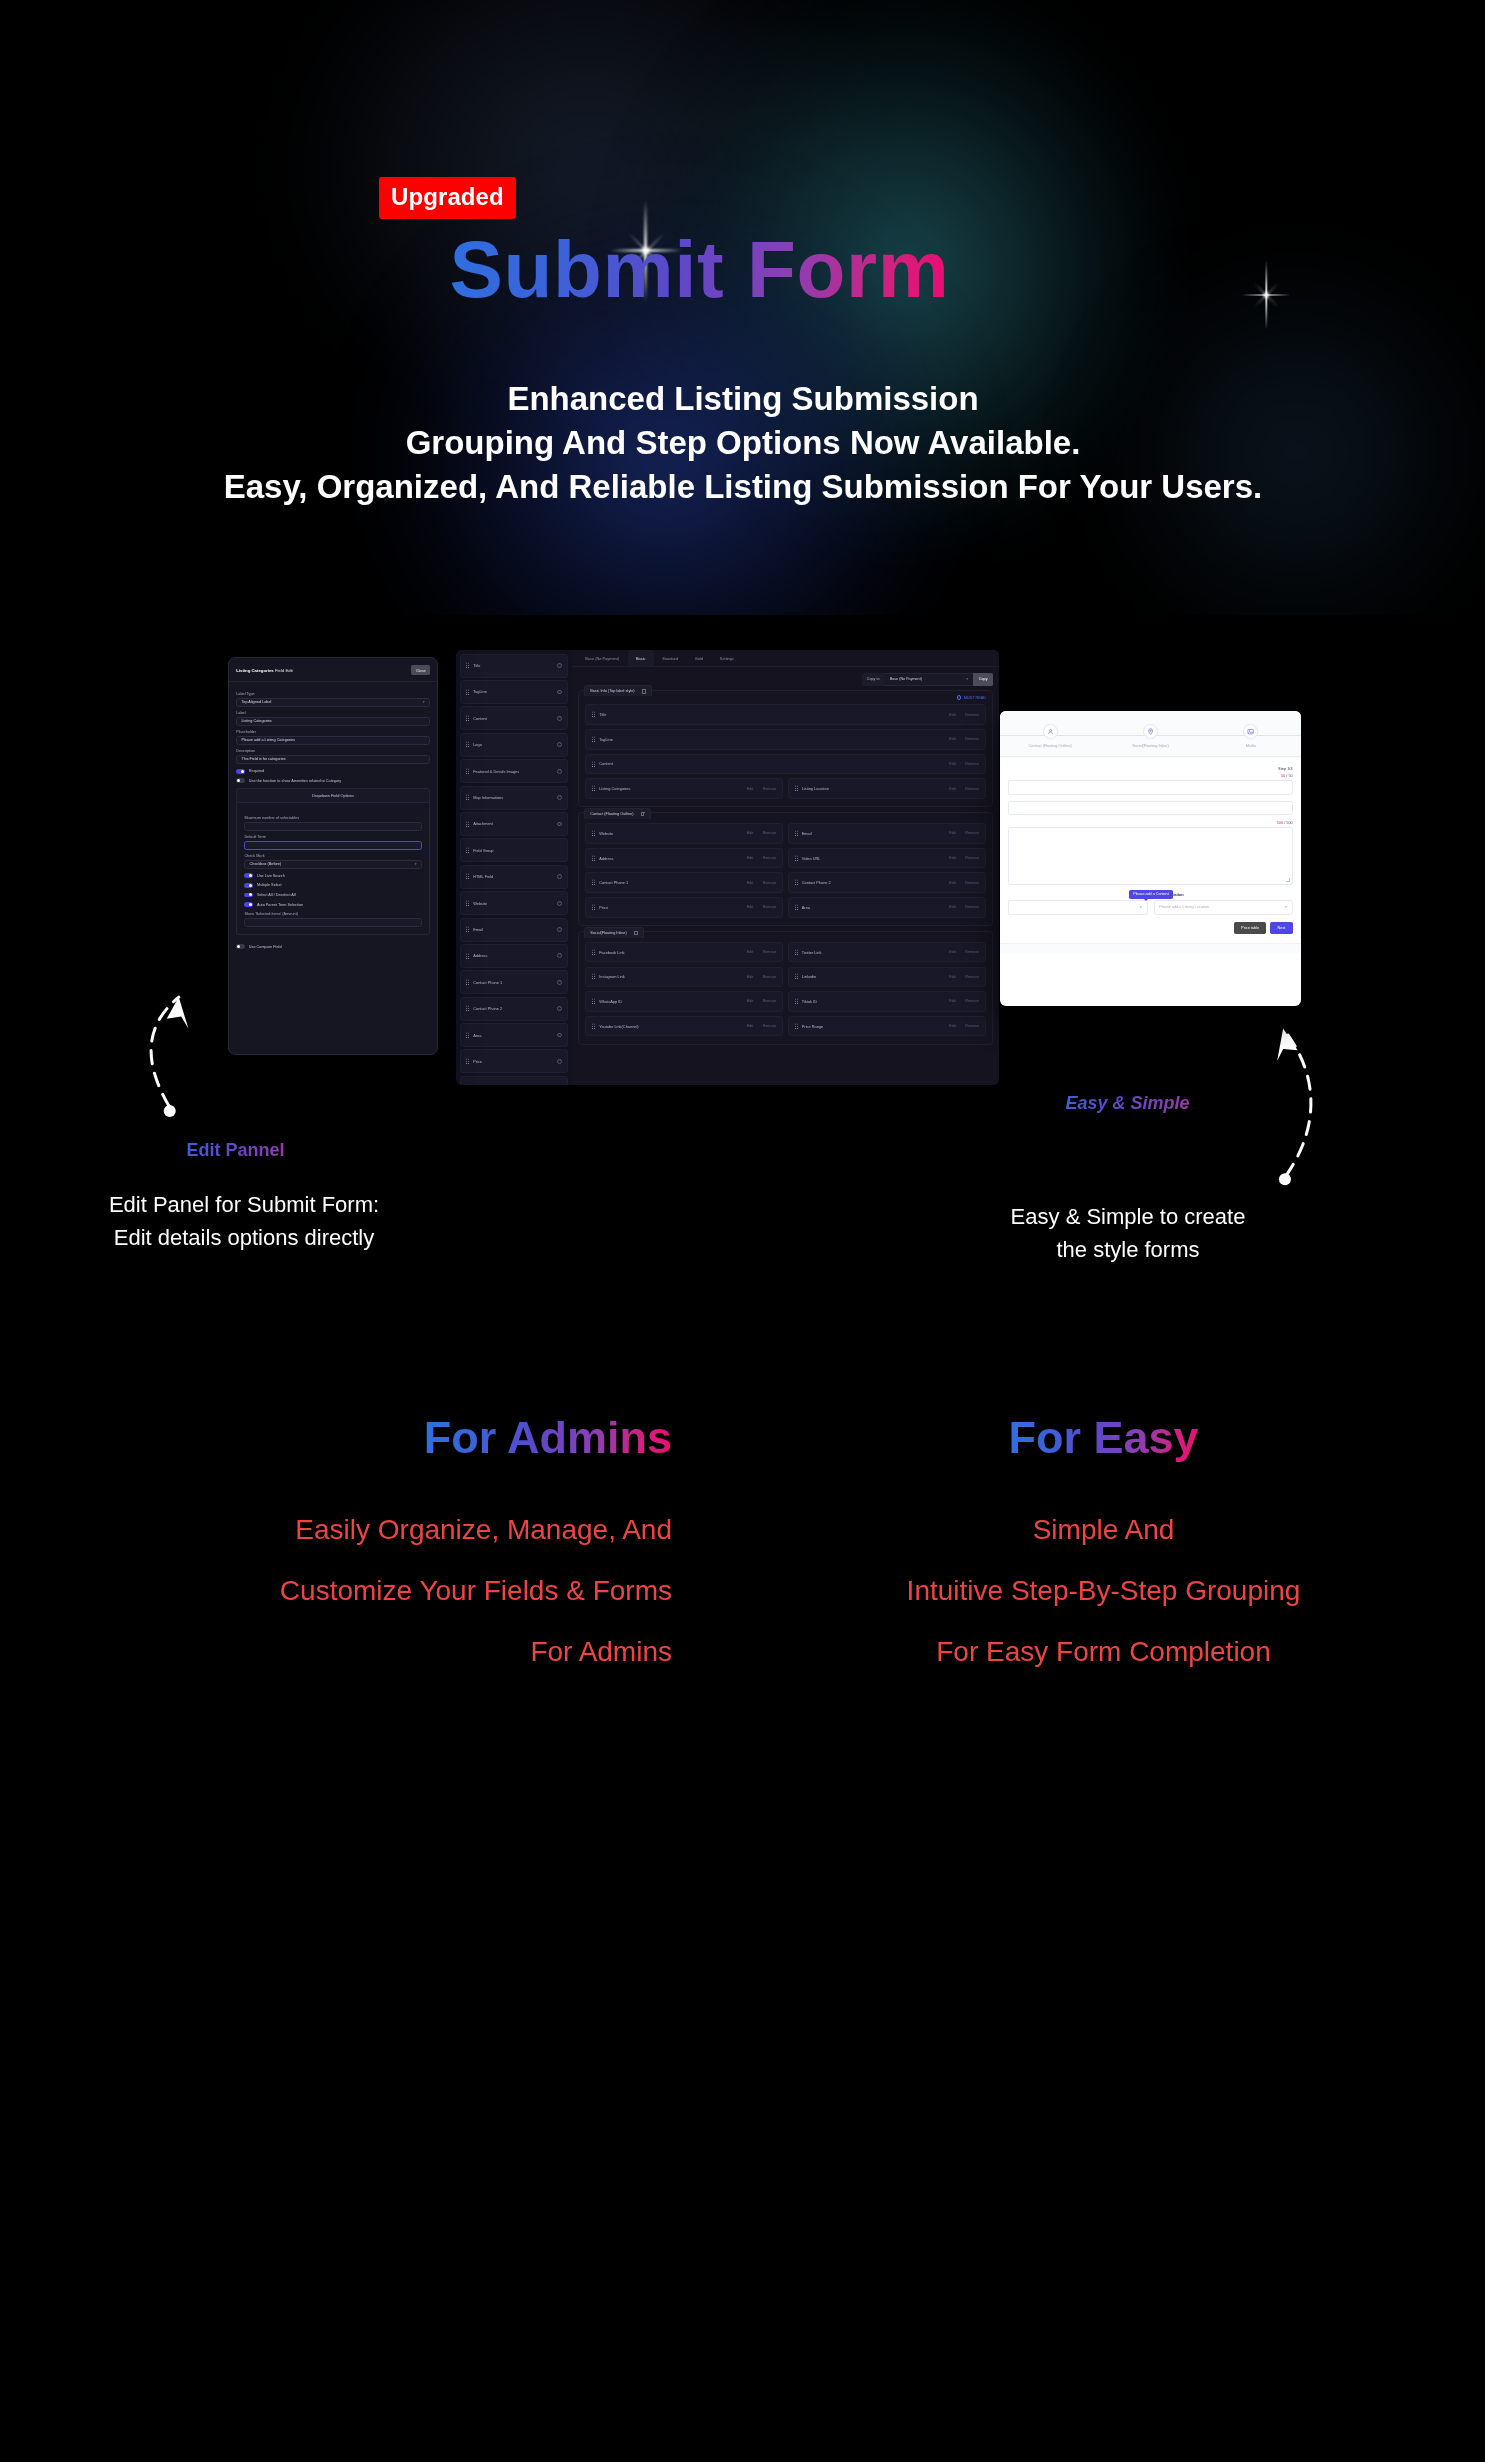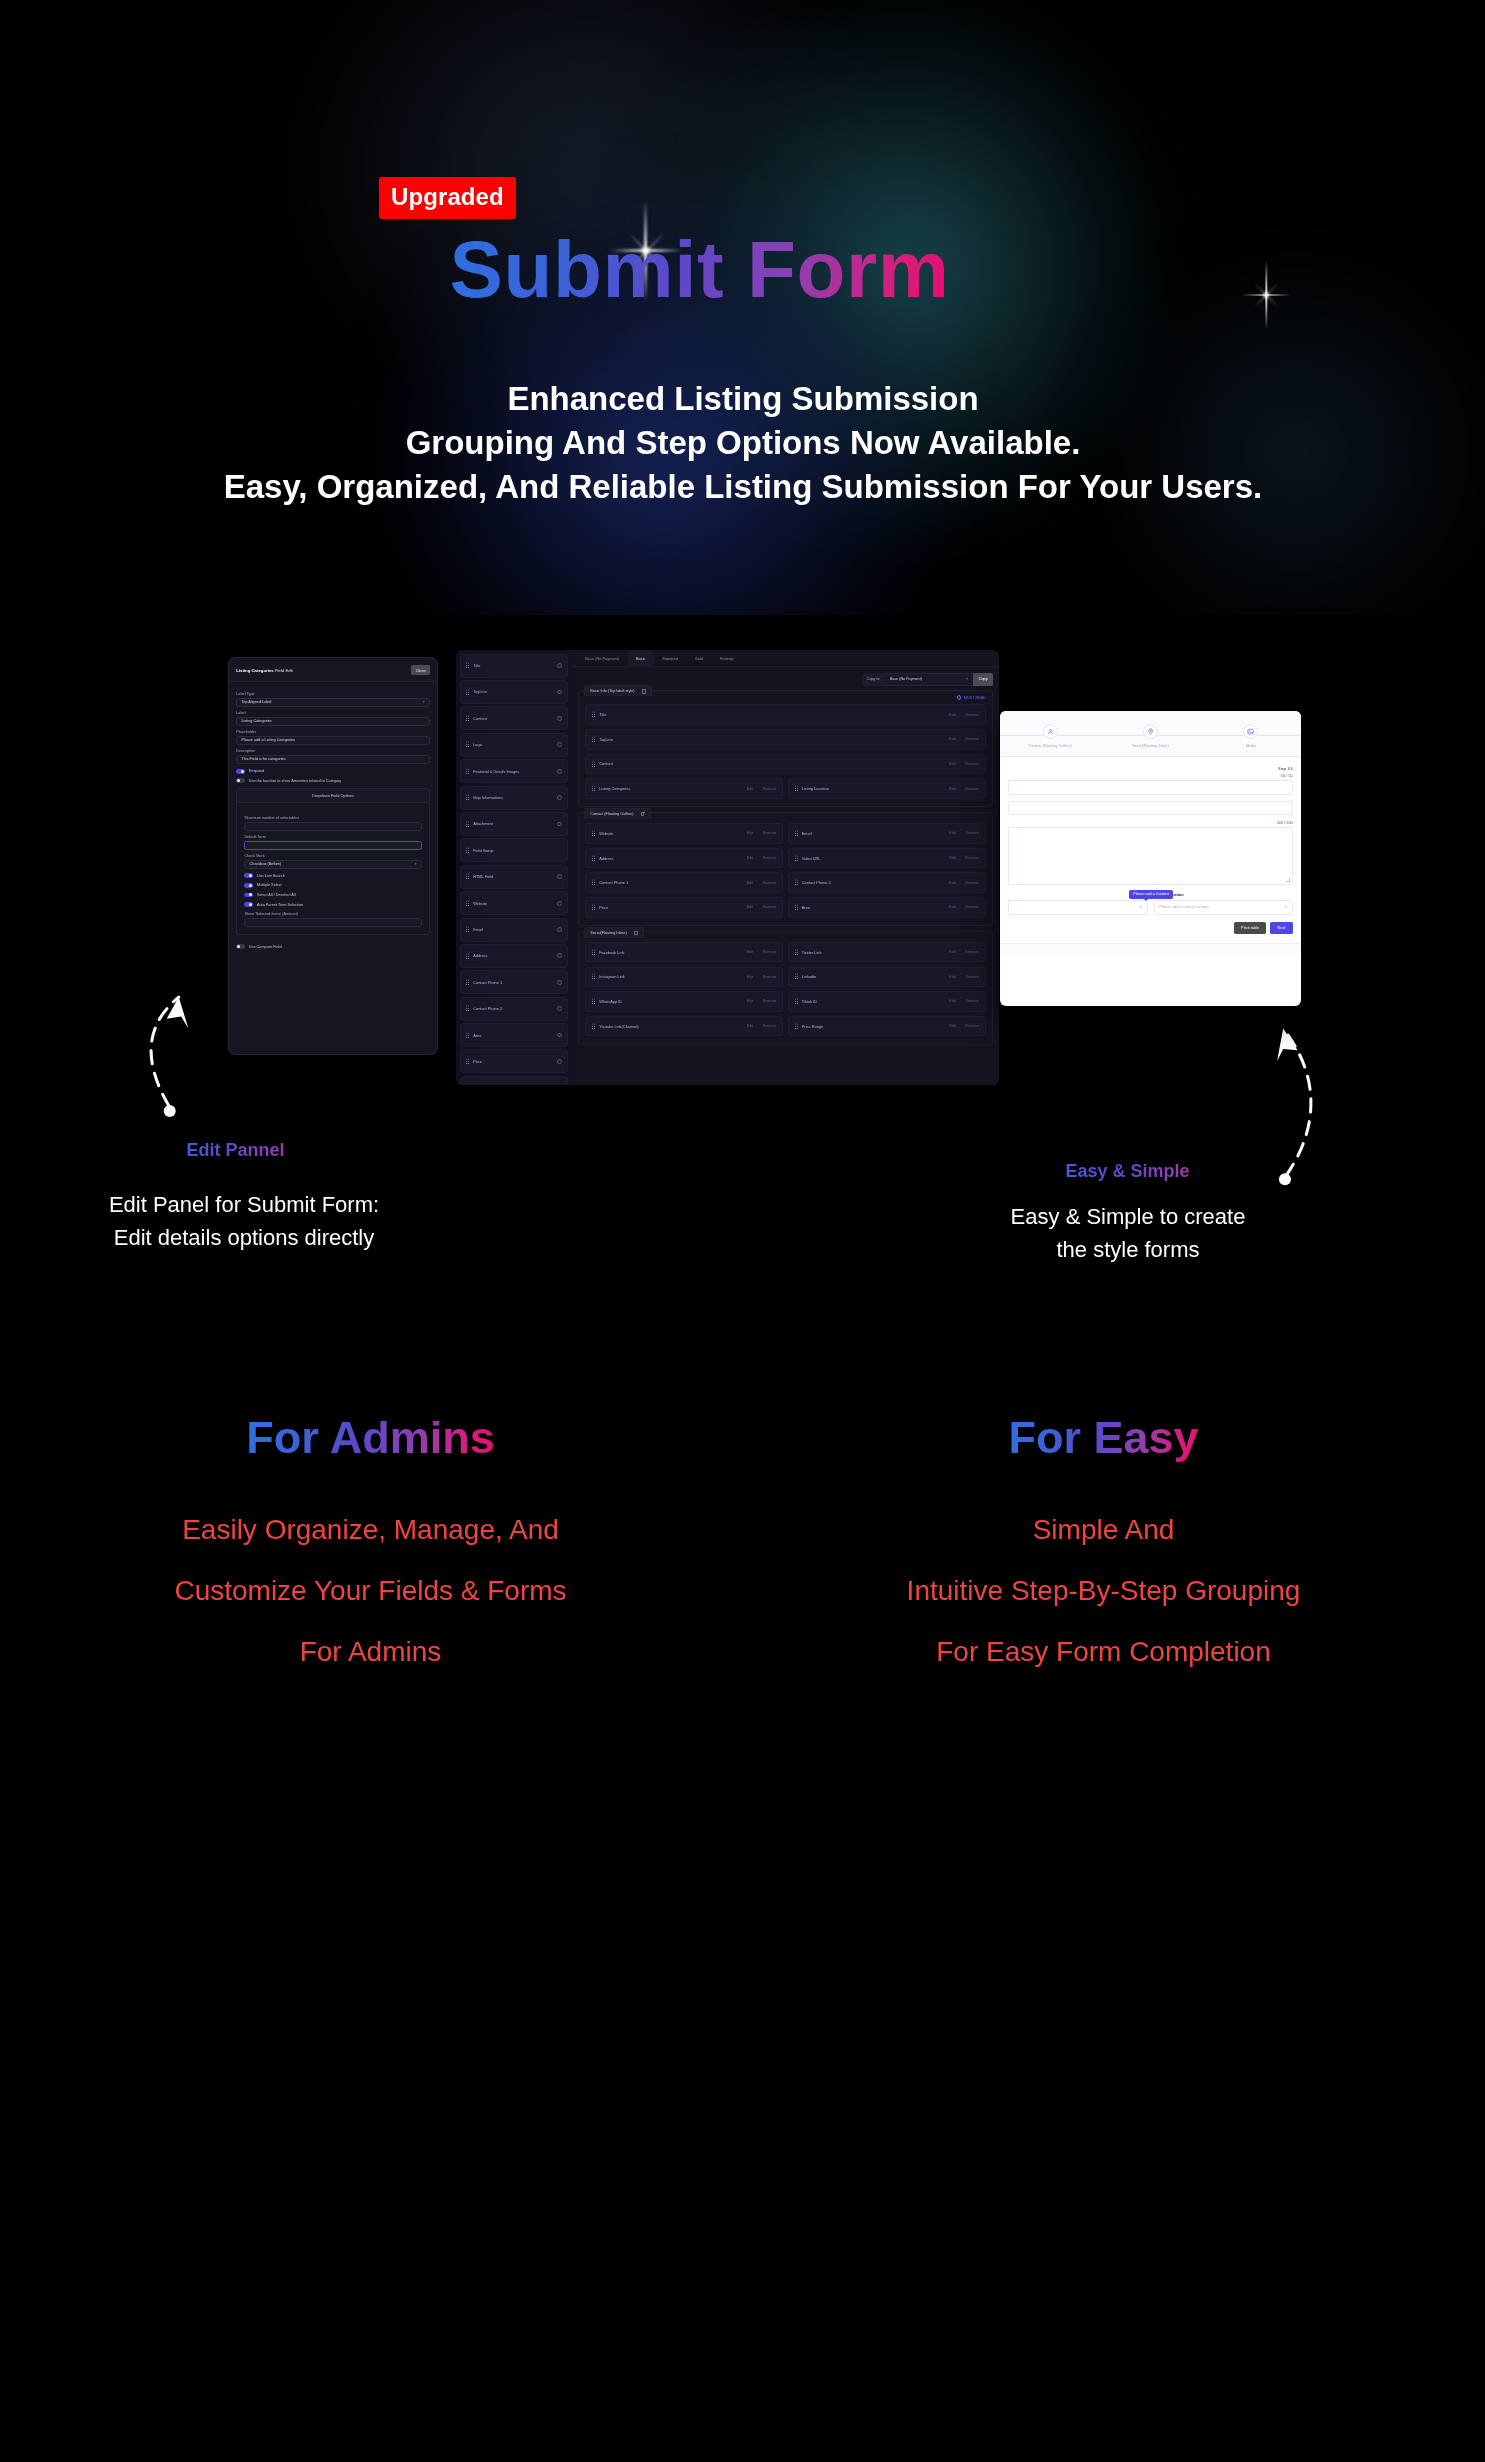--- a/index.html
+++ b/index.html
@@ -302,27 +302,27 @@
 
   
   #arrows { position: absolute; left: 0; top: 0; width: 1486px; height: 2462px; pointer-events: none; }
 
   .ann-heading { position: absolute; font-size: 18px; font-weight: bold; }
   .ann-body {
     position: absolute; font-size: 22px; line-height: 1.5; color: #fff; text-align: center;
   }
   #ann-left-heading { left: 133px; top: 1140px; width: 205px; text-align: center; }
   #ann-left-body   { left: 36px; top: 1188px; width: 416px; }
-  #ann-right-heading { left: 1001px; top: 1161px; width: 253px; text-align: center; }
+  #ann-right-heading { left: 1001px; top: 1093px; width: 253px; text-align: center; font-style: italic; }
   #ann-right-body  { left: 953px; top: 1200px; width: 350px; }
 
   
   #cols { position: absolute; left: 0; top: 1411px; width: 1486px; }
   .col { position: absolute; width: 603px; text-align: center; }
-  #col-admins { left: 69px; }
+  #col-admins { left: 69px; text-align: right; }
   #col-users  { left: 802px; }
   .col-h { font-size: 45px; line-height: 1.2; margin-bottom: 34px; }
   .col-p { font-size: 28px; line-height: 2.18; color: #ef4444; }
 
   
   #membership { position: absolute; left: 0; top: 1785px; width: 1486px; }
 </style>
 </head>
 <body>
 

